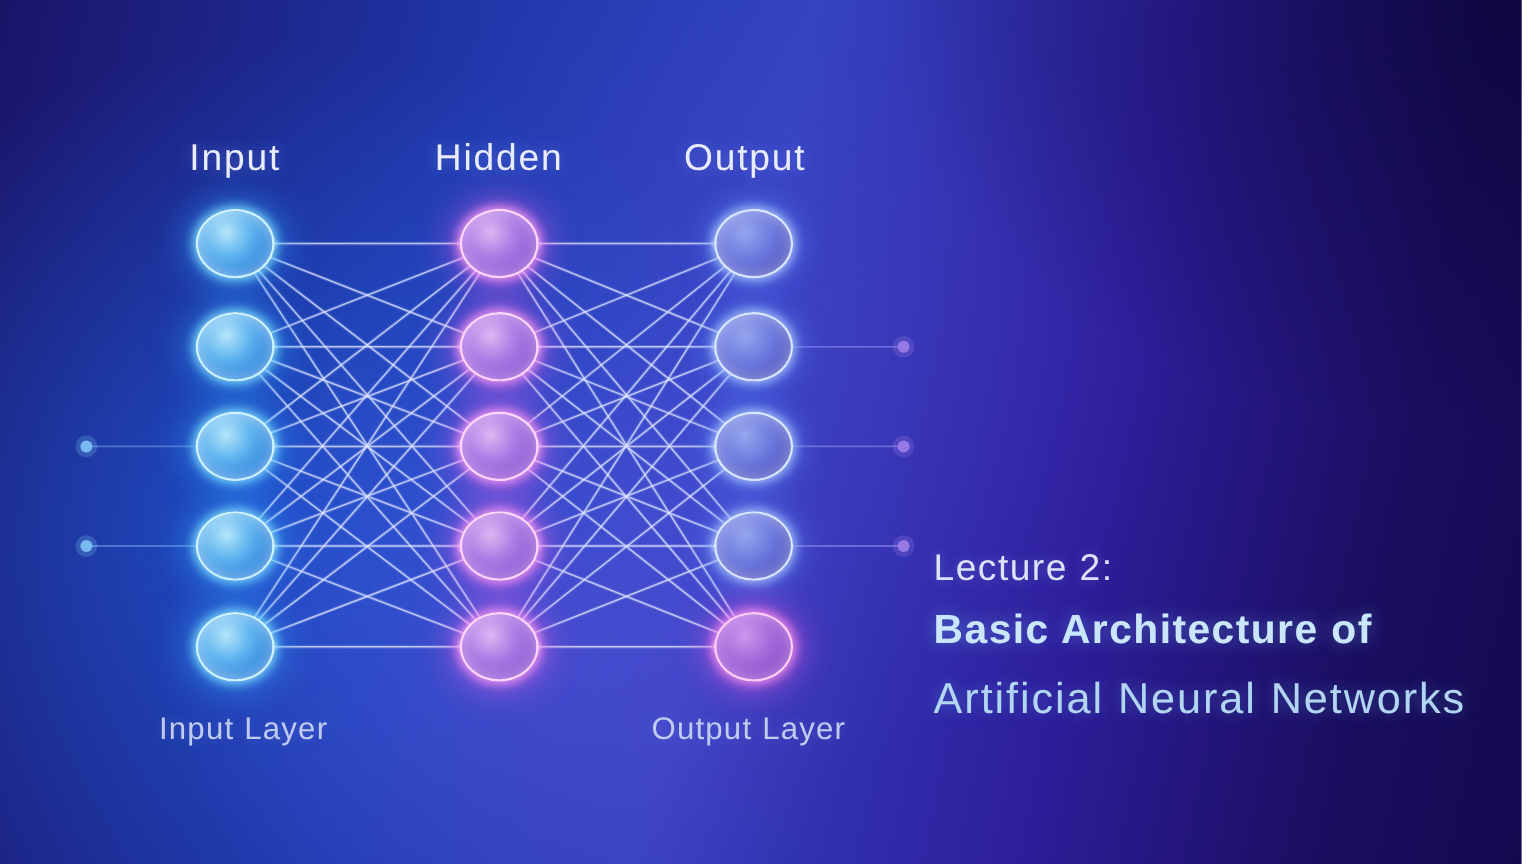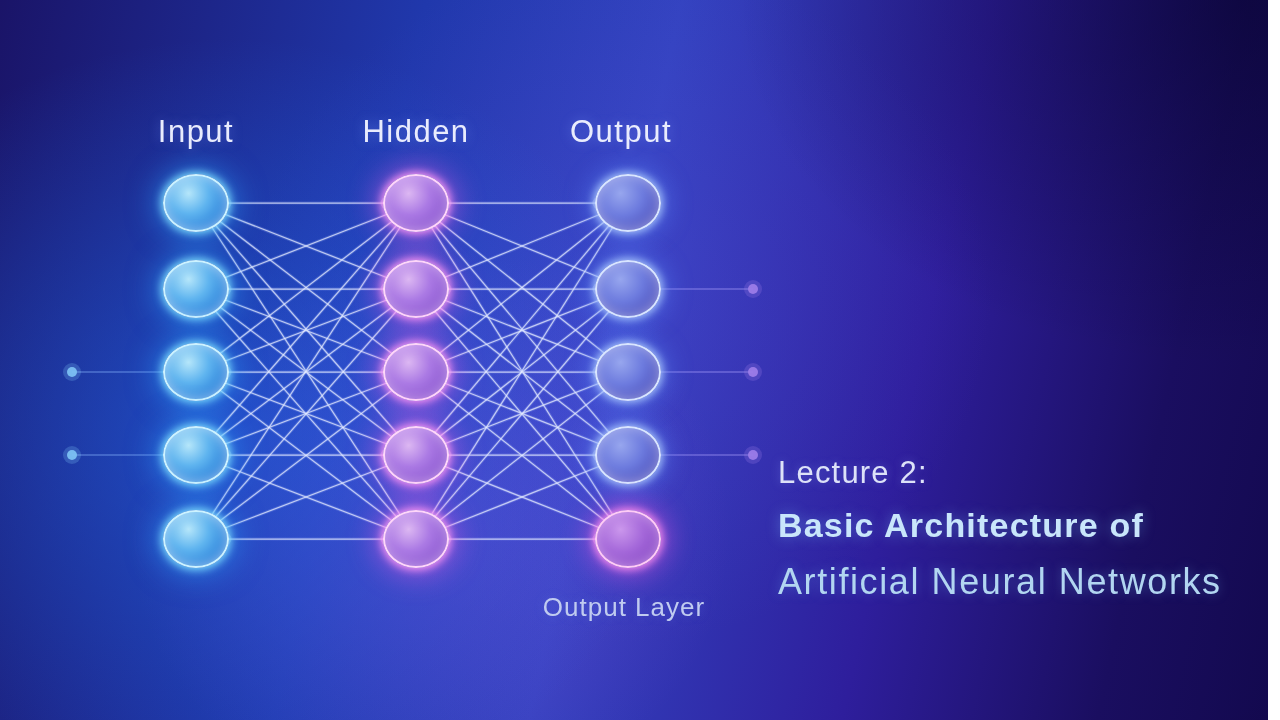--- a/index.html
+++ b/index.html
@@ -262,20 +262,21 @@
       <div class="node node-violet" style="left: 628px; top: 289px;"></div>
       <div class="node node-violet" style="left: 628px; top: 372px;"></div>
       <div class="node node-violet" style="left: 628px; top: 455px;"></div>
       <div class="node node-magenta" style="left: 628px; top: 539px;"></div>
     </div>
 
   <div class="layer-title" style="left:196px">Input</div>
   <div class="layer-title" style="left:416px">Hidden</div>
   <div class="layer-title" style="left:621px">Output</div>
 
+  <div class="layer-caption" style="left:203px">Input Layer</div>
   <div class="layer-caption" style="left:624px">Output Layer</div>
 
   <div class="title-block">
     <div class="title-line title-line-1">Lecture 2:</div>
     <div class="title-line title-line-2">Basic Architecture of</div>
     <div class="title-line title-line-3">Artificial Neural Networks</div>
   </div>
 
 </div>
 

